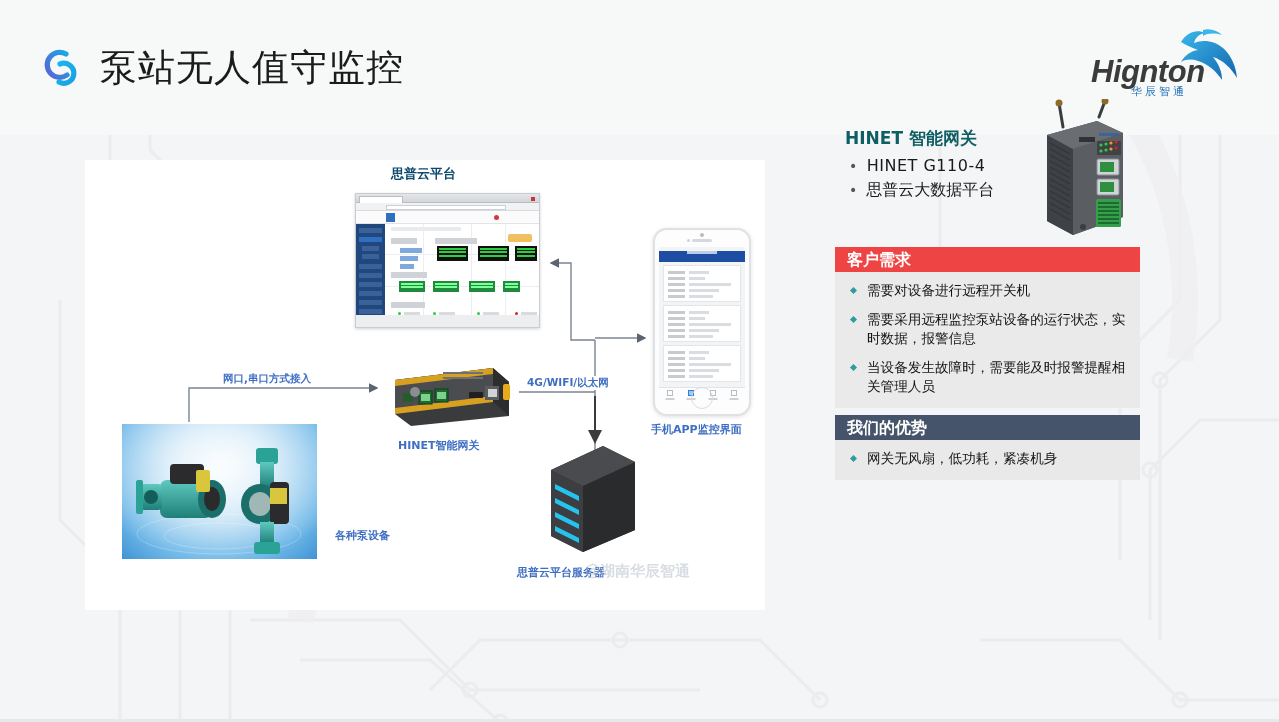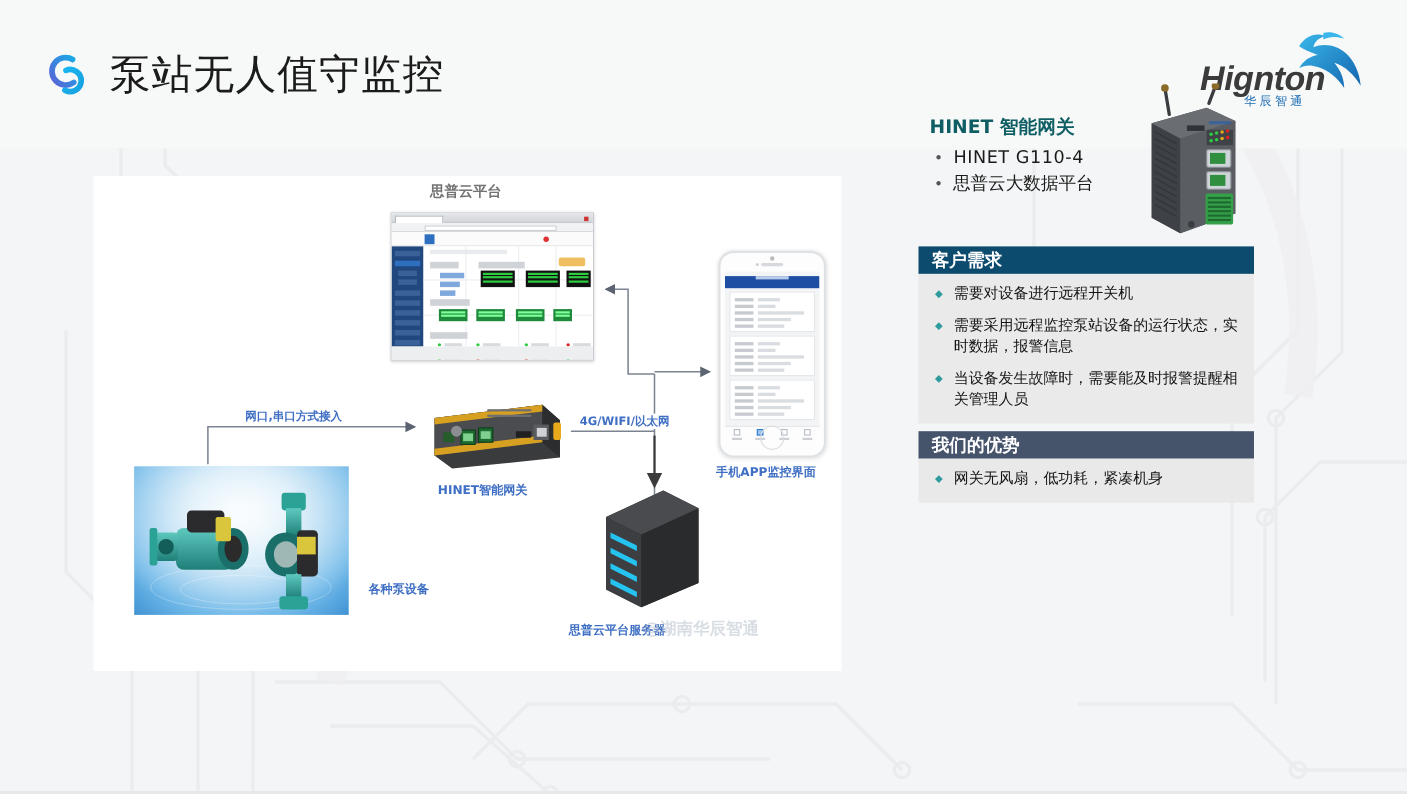--- a/index.html
+++ b/index.html
@@ -67,21 +67,21 @@
   }
   .dg-label {
     position: absolute;
     color: #3f6fc4;
     font-weight: bold;
     font-family: "DejaVu Sans", "Liberation Sans", sans-serif;
     white-space: nowrap;
   }
 
   
-  #cloud-title { left: 306px; top: 5px; font-size: 13px; color:#737373; }
+  #cloud-title { left: 306px; top: 5px; font-size: 13px; color:#0c4a6e; }
   #browser-mock {
     position: absolute; left: 270px; top: 33px;
     width: 185px; height: 135px;
     background: #ffffff;
     border: 1px solid #c9cdd2;
     box-shadow: 0 1px 3px rgba(0,0,0,.18);
     overflow: hidden;
   }
   #bm-chrome { position:absolute; left:0; top:0; width:100%; height:9px; background:linear-gradient(#e4e6e9,#d2d5d9); border-bottom:1px solid #b9bdc2;}
   #bm-chrome .tab { position:absolute; left:3px; top:1.5px; width:44px; height:7px; background:#fff; border:1px solid #b9bdc2; border-bottom:none;}
@@ -160,21 +160,21 @@
 
   
   #watermark {
     position:absolute; left:500px; top:402px;
     font-size:15px; color:#b9c2ce; opacity:.55;
     white-space:nowrap; font-weight:bold;
     font-family:"DejaVu Sans", sans-serif;
   }
 
   
-  #right-col { position: absolute; left: 835px; top: 81px; width: 310px; }
+  #right-col { position: absolute; left: 835px; top: 104px; width: 310px; }
 
   #gateway-info { position: relative; height: 145px; }
   #gw-heading {
     position:absolute; left:10px; top:23px;
     font-size:17px; font-weight:bold; color:#0f5e63;
     font-family:"DejaVu Sans","Liberation Sans",sans-serif;
     white-space:nowrap;
   }
   .gw-bullet {
     position:absolute; left:14px;
@@ -187,21 +187,21 @@
   #gw-b2 { top:76px; }
   #gw-photo { position:absolute; right:14px; top:-5px; width:92px; height:140px; }
 
   .panel { position:absolute; left:0; width:305px; }
   .panel-head {
     height:25px; line-height:25px;
     padding-left:12px;
     font-size:16px; font-weight:bold; color:#ffffff;
     font-family:"DejaVu Sans","Liberation Sans",sans-serif;
   }
-  .panel-head.amber { background:#0c4a6e; }
+  .panel-head.amber { background:#ef4444; }
   .panel-head.slate { background:#45546b; }
   .panel-body { background:#e9e9e9; padding:9px 10px 10px 10px; }
   .panel-body.amber-body { background:#eaeaea; }
   .bullet-item {
     position:relative;
     padding-left:22px;
     margin-bottom:10px;
     font-size:13.6px;
     line-height:19px;
     color:#141414;

